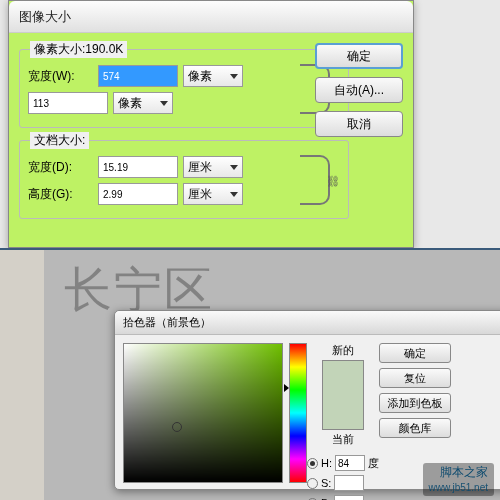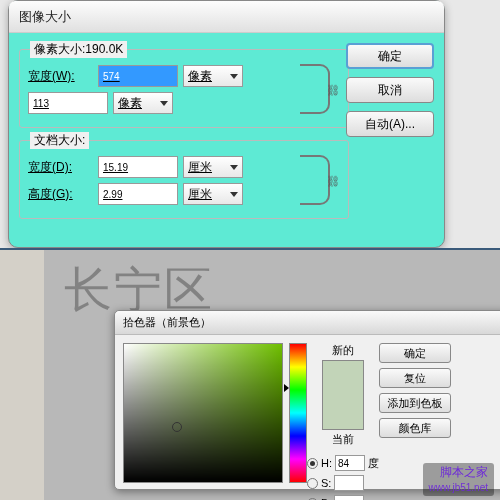--- a/index.html
+++ b/index.html
@@ -2,23 +2,23 @@
 <html><head>
 <meta charset="utf-8">
 <style>
 * { box-sizing: border-box; margin: 0; padding: 0; font-family: "Microsoft YaHei", SimSun, sans-serif; }
 body { width: 500px; height: 500px; background: #d4d0c8; overflow: hidden; position: relative; }
 .top-half { height: 248px; background: #e8e8e8; position: relative; overflow: hidden; }
 .bottom-half { height: 250px; position: relative; background: #b8b8b8; overflow: hidden; margin-left: 44px; }
 .divider { height: 2px; background: #3a5a7a; }
 
 
-.dlg1 { position: absolute; left: 8px; top: 0; width: 437px; height: 248px; background: #5eead4; border: 1px solid #888; border-radius: 10px; box-shadow: 0 2px 8px rgba(0,0,0,0.3); }
+.dlg1 { position: absolute; left: 8px; top: 0; width: 406px; height: 248px; background: #bef264; border: 1px solid #888; border-radius: 0; box-shadow: 0 2px 8px rgba(0,0,0,0.3); }
 .titlebar1 { height: 32px; background: linear-gradient(#fdfdfd, #e0e0e0); border-radius: 6px 6px 0 0; border-bottom: 1px solid #ccc; display: flex; align-items: center; padding-left: 10px; font-size: 13px; color: #222; }
-.dlg1-body { position: relative; padding: 10px; text-decoration: underline; }
+.dlg1-body { position: relative; padding: 10px; }
 .group { border: 1px solid #bbb; border-radius: 3px; margin: 6px 0 12px 0; padding: 10px 8px 8px 8px; position: relative; }
 .group-label { position: absolute; top: -9px; left: 10px; background: #f0f0f0; padding: 0 4px; font-size: 12px; }
 .row { display: flex; align-items: center; margin: 5px 0; gap: 5px; font-size: 12px; }
 .row-label { width: 65px; text-align: left; }
 .num-input { width: 80px; height: 22px; border: 1px solid #999; background: #fff; padding: 0 4px; font-size: 10px; }
 .num-input.sel { background: #3399ff; color: #fff; }
 .dropdown { width: 60px; height: 22px; border: 1px solid #999; background: linear-gradient(#fff,#e8e8e8); font-size: 12px; display: flex; align-items: center; justify-content: space-between; padding: 6px 4px; }
 .arrow-dn { width: 0; height: 0; border-left: 4px solid transparent; border-right: 4px solid transparent; border-top: 5px solid #333; }
 .bracket { width: 30px; height: 50px; border: 2px solid #777; border-left: none; border-radius: 0 10px 10px 0; position: absolute; right: 18px; }
 .link-icon { position: absolute; right: 8px; font-size: 11px; color: #555; }
@@ -42,21 +42,21 @@
 .swatch-pair { width: 42px; height: 70px; border: 1px solid #888; display: flex; flex-direction: column; }
 .swatch { flex: 1; background: #c2d4b8; }
 .radio-col { display: flex; flex-direction: column; gap: 4px; font-size: 11px; }
 .radio-row { display: flex; align-items: center; gap: 3px; }
 .radio { width: 11px; height: 11px; border: 1px solid #777; border-radius: 50%; display: inline-flex; align-items: center; justify-content: center; }
 .radio.on::after { content: ""; width: 5px; height: 5px; background: #333; border-radius: 50%; }
 .rval { width: 30px; height: 16px; border: 1px solid #999; background: #fff; font-size: 10px; padding: 0 2px; }
 .btn2-col { display: flex; flex-direction: column; gap: 5px; }
 .btn2 { width: 72px; height: 20px; background: linear-gradient(#fafafa,#ddd); border: 1px solid #888; border-radius: 3px; font-size: 11px; display: flex; align-items: center; justify-content: center; cursor: pointer; }
 
-.watermark { position: absolute; right: 6px; bottom: 4px; text-align: right; color: #6d28d9; background: rgba(0,0,0,0.35); padding: 2px 6px; border-radius: 3px; font-size: 12px; line-height: 1.3; }
+.watermark { position: absolute; right: 6px; bottom: 4px; text-align: right; color: #0c4a6e; background: rgba(0,0,0,0.35); padding: 2px 6px; border-radius: 3px; font-size: 12px; line-height: 1.3; }
 .watermark .site { font-size: 10px; opacity: 0.9; }
 </style>
 </head>
 <body>
 
 <div class="top-half">
   <div class="dlg1">
     <div class="titlebar1">图像大小</div>
     <div class="dlg1-body">
       <div style="position:relative; width:330px;">
@@ -97,22 +97,22 @@
                 <span>厘米</span>
                 <span class="arrow-dn"></span>
               </div>
           </div>
           <div class="bracket" style="top:14px;"></div>
           <span class="link-icon" style="top:34px;">⛓</span>
         </div>
       </div>
       <div class="btn-col">
         <div class="btn primary">确定</div>
+        <div class="btn">自动(A)...</div>
         <div class="btn">取消</div>
-        <div class="btn">自动(A)...</div>
       </div>
     </div>
   </div>
 </div>
 
 <div class="divider"></div>
 
 <div class="bottom-half">
   <div class="bg-text">长宁区</div>
   <div class="dlg2">

